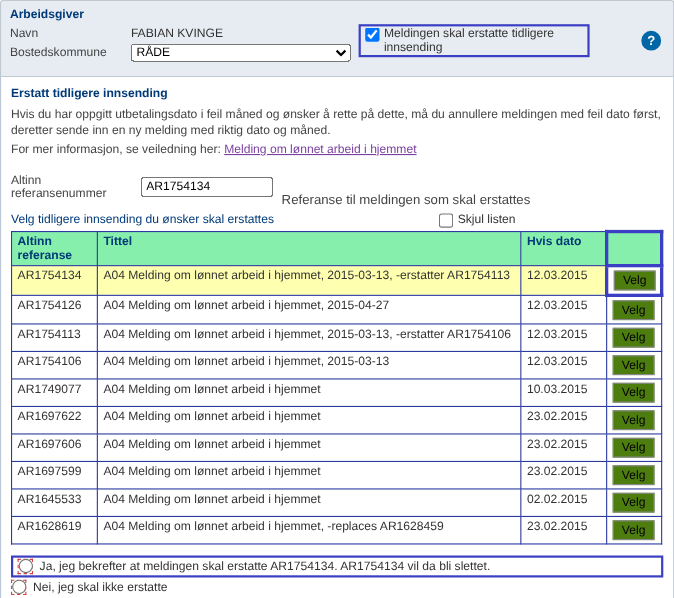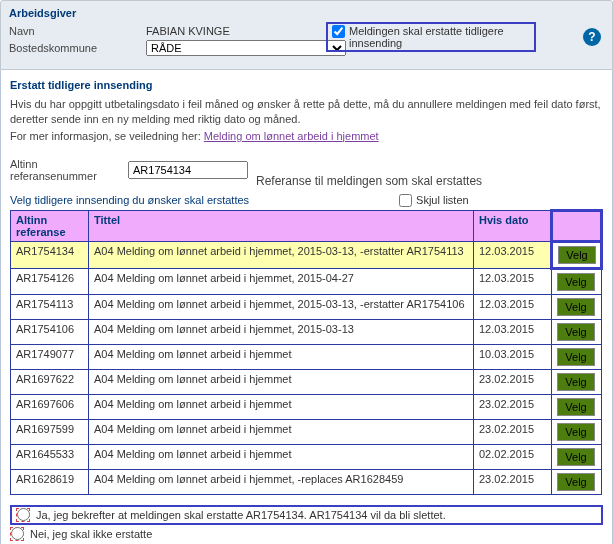--- a/index.html
+++ b/index.html
@@ -20,21 +20,20 @@
   .section-title {
     color: #003a78;
     font-weight: bold;
     font-size: 11px;
     margin: 0 0 6px 0;
   }
   .field-row {
     display: flex;
     align-items: center;
     margin: 3px 0;
-    gap: 27px;
   }
   .field-label {
     width: 110px;
     color: #444;
     font-size: 11px;
   }
   .field-value {
     font-size: 11px;
     color: #333;
   }
@@ -106,21 +105,21 @@
     table-layout: fixed;
   }
   table.grid th, table.grid td {
     border: 1px solid #2a3aa0;
     padding: 3px 5px;
     font-size: 11px;
     vertical-align: top;
     text-align: left;
   }
   table.grid th {
-    background: #f0abfc;
+    background: #86efac;
     color: #003a78;
     font-weight: bold;
   }
   .col-ref { width: 78px; }
   .col-title { }
   .col-date { width: 78px; }
   .col-btn { width: 50px; text-align: center; }
   td.col-btn { text-align: center; padding: 2px; }
   tr.highlight td { background: #ffffb0; }
   tr.highlight td.col-btn { background: #fff; }

